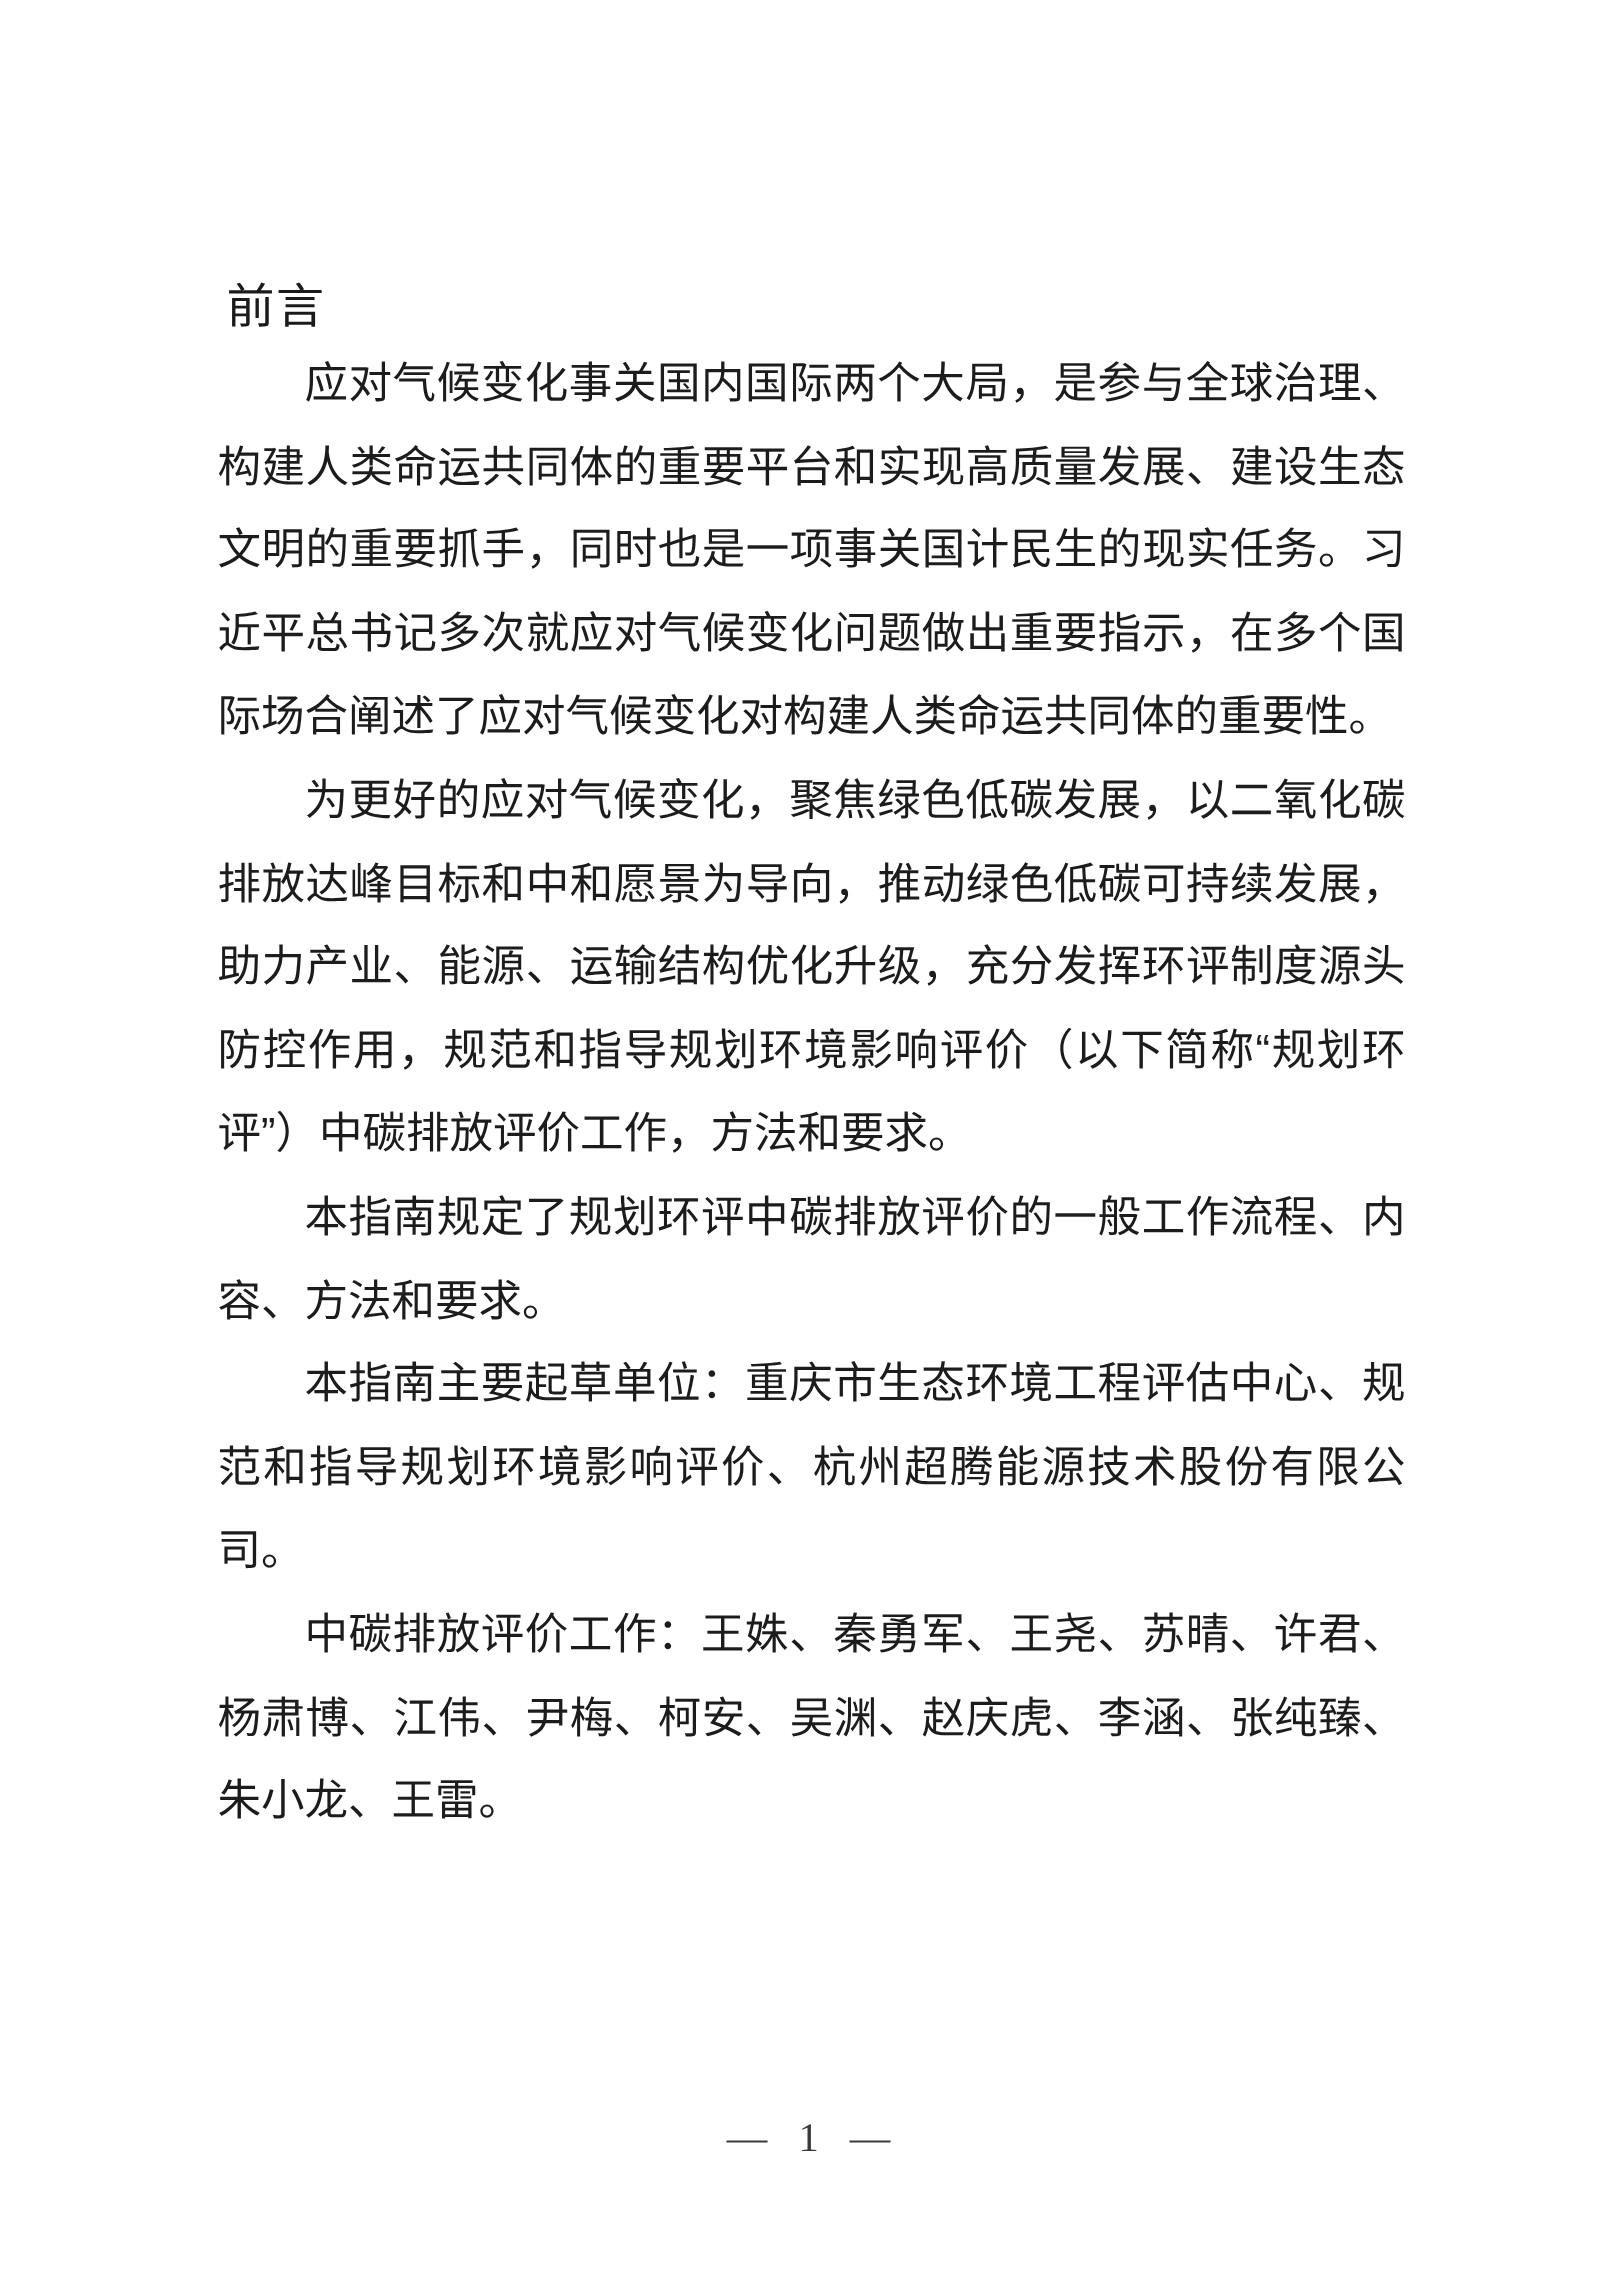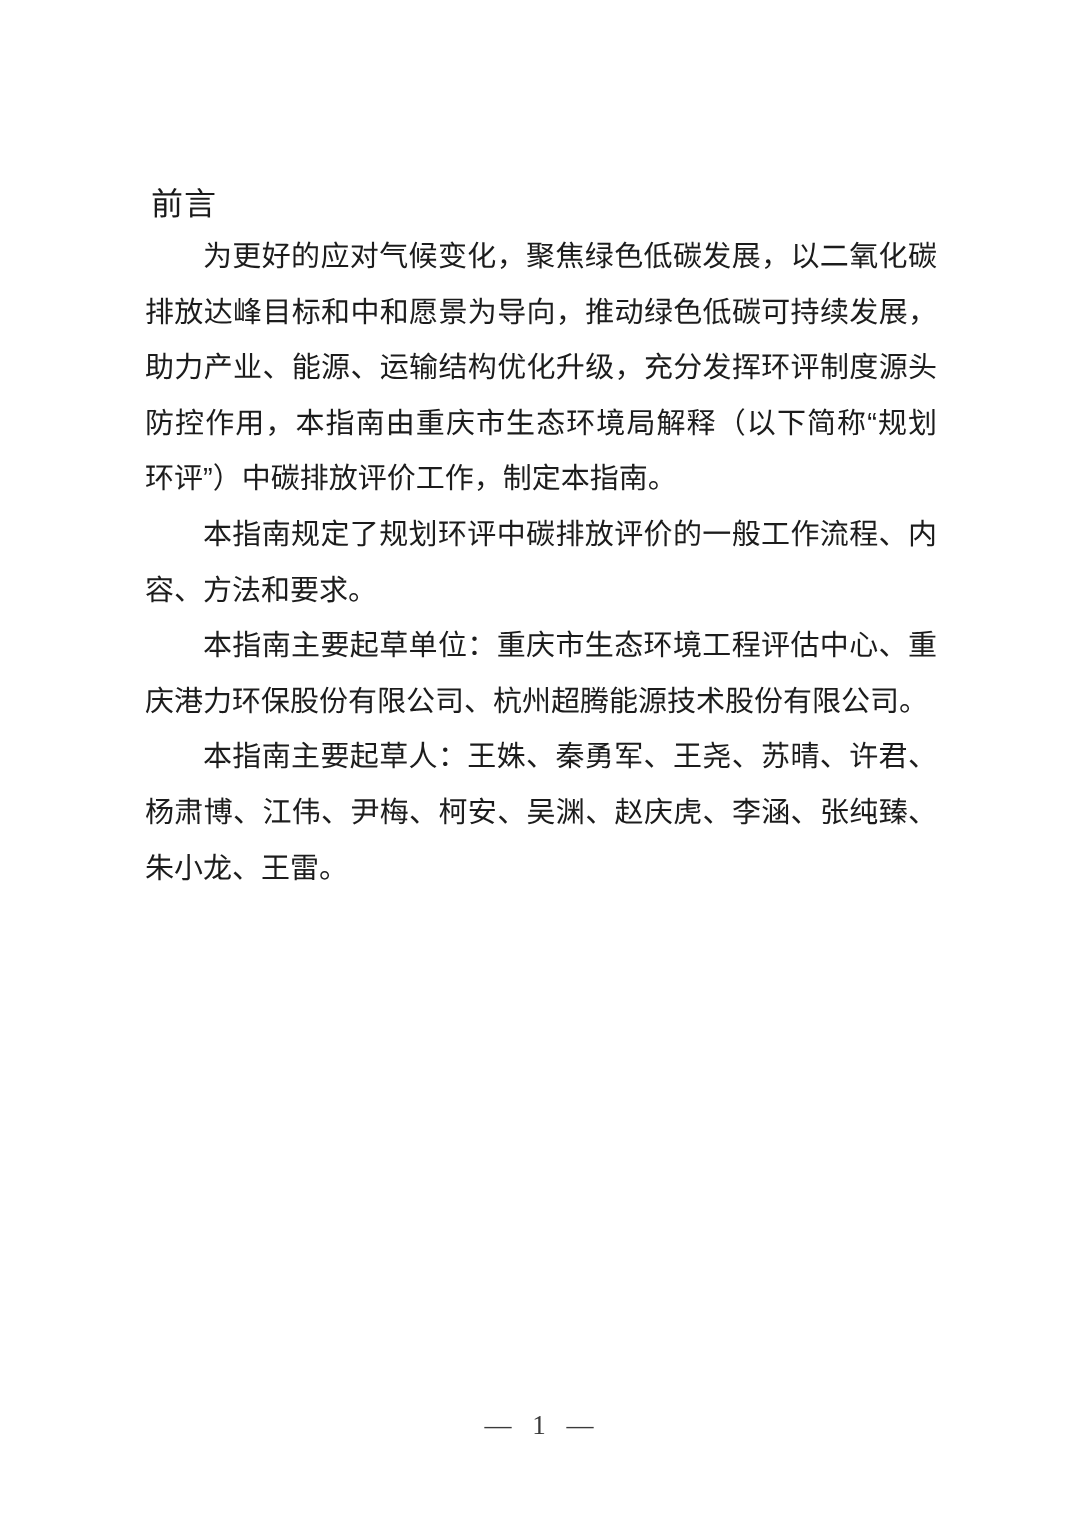--- a/index.html
+++ b/index.html
@@ -58,21 +58,22 @@
 </style>
 </head>
 <body>
 
 <div class="page">
 
   <h1 class="doc-title">前言</h1>
 
   <div class="doc-body">
 
-      <p>为更好的应对气候变化，聚焦绿色低碳发展，以二氧化碳排放达峰目标和中和愿景为导向，推动绿色低碳可持续发展，助力产业、能源、运输结构优化升级，充分发挥环评制度源头防控作用，本指南由重庆市生态环境局解释（以下简称“规划环评”）中碳排放评价工作，制定本指南。</p>
+  <p>应对气候变化事关国内国际两个大局，是参与全球治理、构建人类命运共同体的重要平台和实现高质量发展、建设生态文明的重要抓手，同时也是一项事关国计民生的现实任务。习近平总书记多次就应对气候变化问题做出重要指示，在多个国际场合阐述了应对气候变化对构建人类命运共同体的重要性。</p>
+      <p>为更好的应对气候变化，聚焦绿色低碳发展，以二氧化碳排放达峰目标和中和愿景为导向，推动绿色低碳可持续发展，助力产业、能源、运输结构优化升级，充分发挥环评制度源头防控作用，规范和指导规划环境影响评价（以下简称“规划环评”）中碳排放评价工作，方法和要求。</p>
       <p>本指南规定了规划环评中碳排放评价的一般工作流程、内容、方法和要求。</p>
-      <p>本指南主要起草单位：重庆市生态环境工程评估中心、重庆港力环保股份有限公司、杭州超腾能源技术股份有限公司。</p>
-      <p>本指南主要起草人：王姝、秦勇军、王尧、苏晴、许君、杨肃博、江伟、尹梅、柯安、吴渊、赵庆虎、李涵、张纯臻、朱小龙、王雷。</p>
+      <p>本指南主要起草单位：重庆市生态环境工程评估中心、规范和指导规划环境影响评价、杭州超腾能源技术股份有限公司。</p>
+      <p>中碳排放评价工作：王姝、秦勇军、王尧、苏晴、许君、杨肃博、江伟、尹梅、柯安、吴渊、赵庆虎、李涵、张纯臻、朱小龙、王雷。</p>
     </div>
 
   <div class="page-footer">— 1 —</div>
 
 </div>
 
 </body></html>

